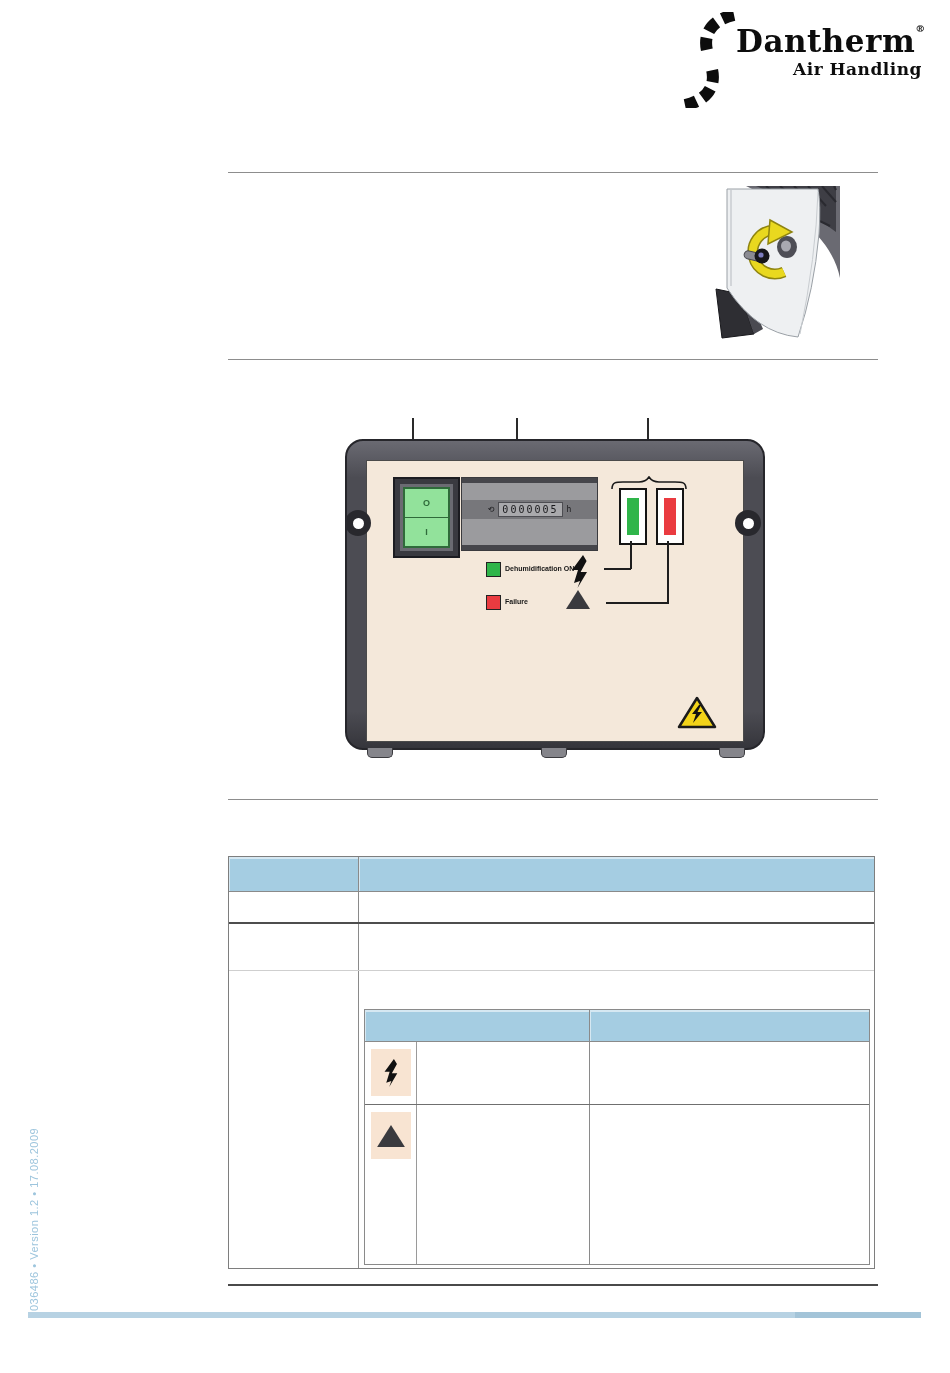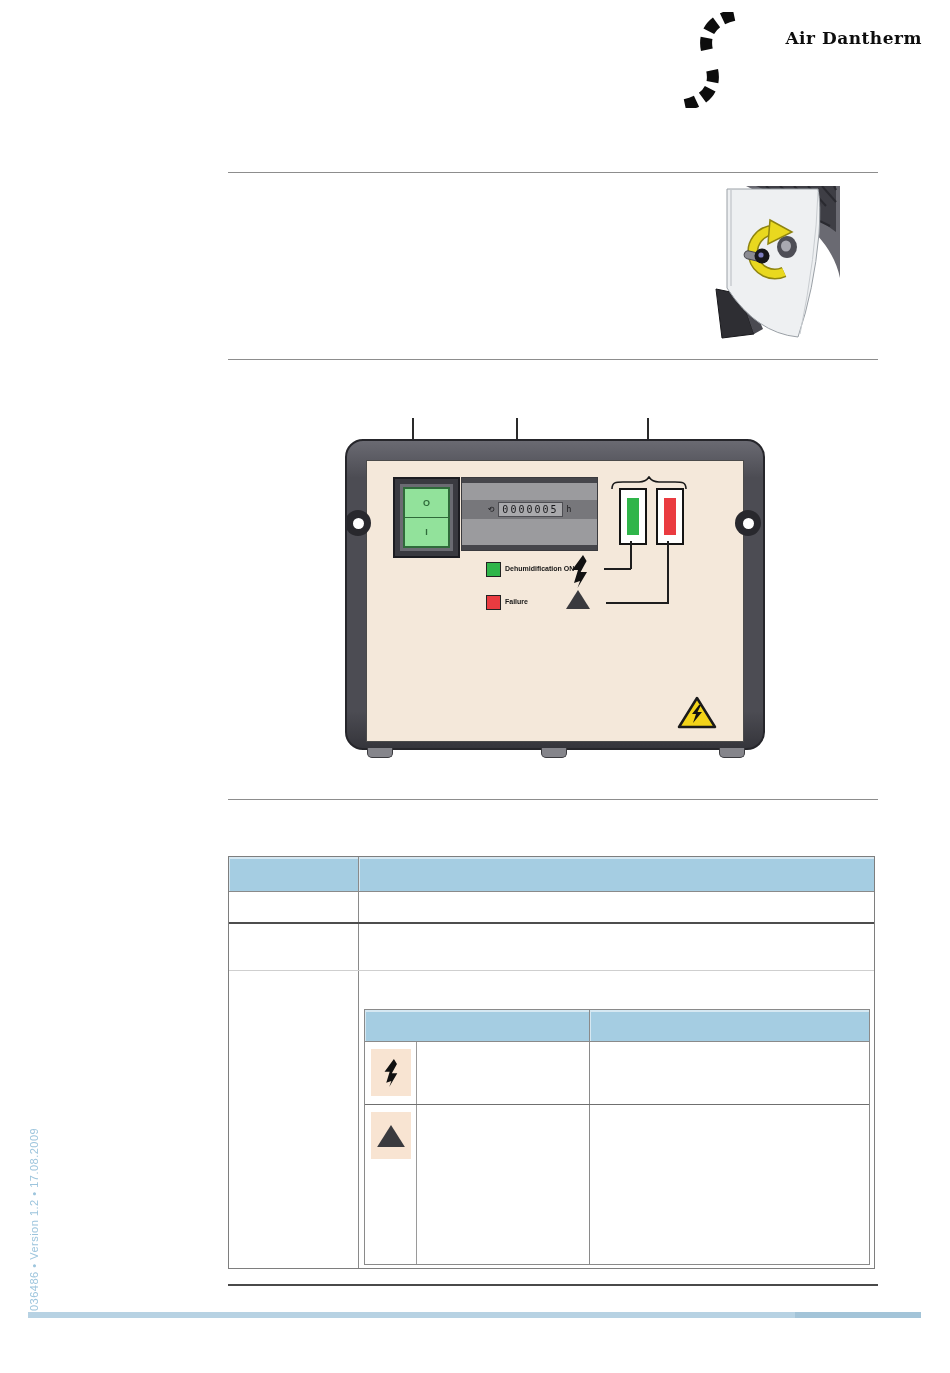--- a/index.html
+++ b/index.html
@@ -90,21 +90,22 @@
 <div class="page">
 
   <div class="abs logo">
     <svg class="logo-swirl" width="62" height="96" viewBox="0 0 62 96">
       <g fill="none" stroke="#0d0d0d" stroke-linecap="butt">
         <path d="M56,3 C32,8 24,24 30,42" stroke-width="12" stroke-dasharray="12 7"></path>
         <path d="M7,93 C31,88 39,72 33,54" stroke-width="12" stroke-dasharray="12 7"></path>
       </g>
     </svg>
     <div class="logo-text">
-      <div class="logo-sub">Air Dantherm</div>
+      <div><span class="logo-brand">Dantherm</span><span class="logo-reg">®</span></div>
+      <div class="logo-sub">Air Handling</div>
     </div>
   </div>
 
   <div class="abs hr" style="top:172px;"></div>
   <div class="abs hr" style="top:359px;"></div>
   <div class="abs hr" style="top:799px;"></div>
   <div class="abs hr-dark" style="top:1284px;"></div>
 
   <svg class="abs" style="left:700px;top:186px;" width="140" height="158" viewBox="0 0 140 158">
 

